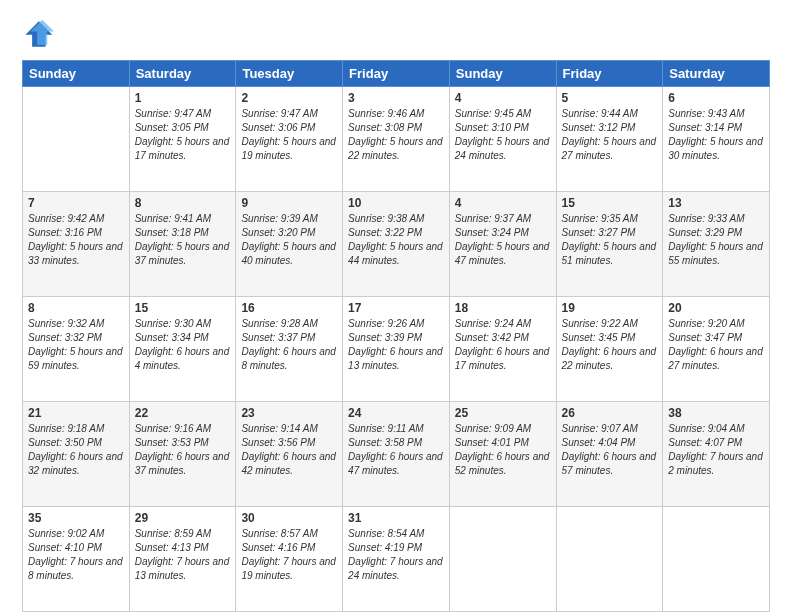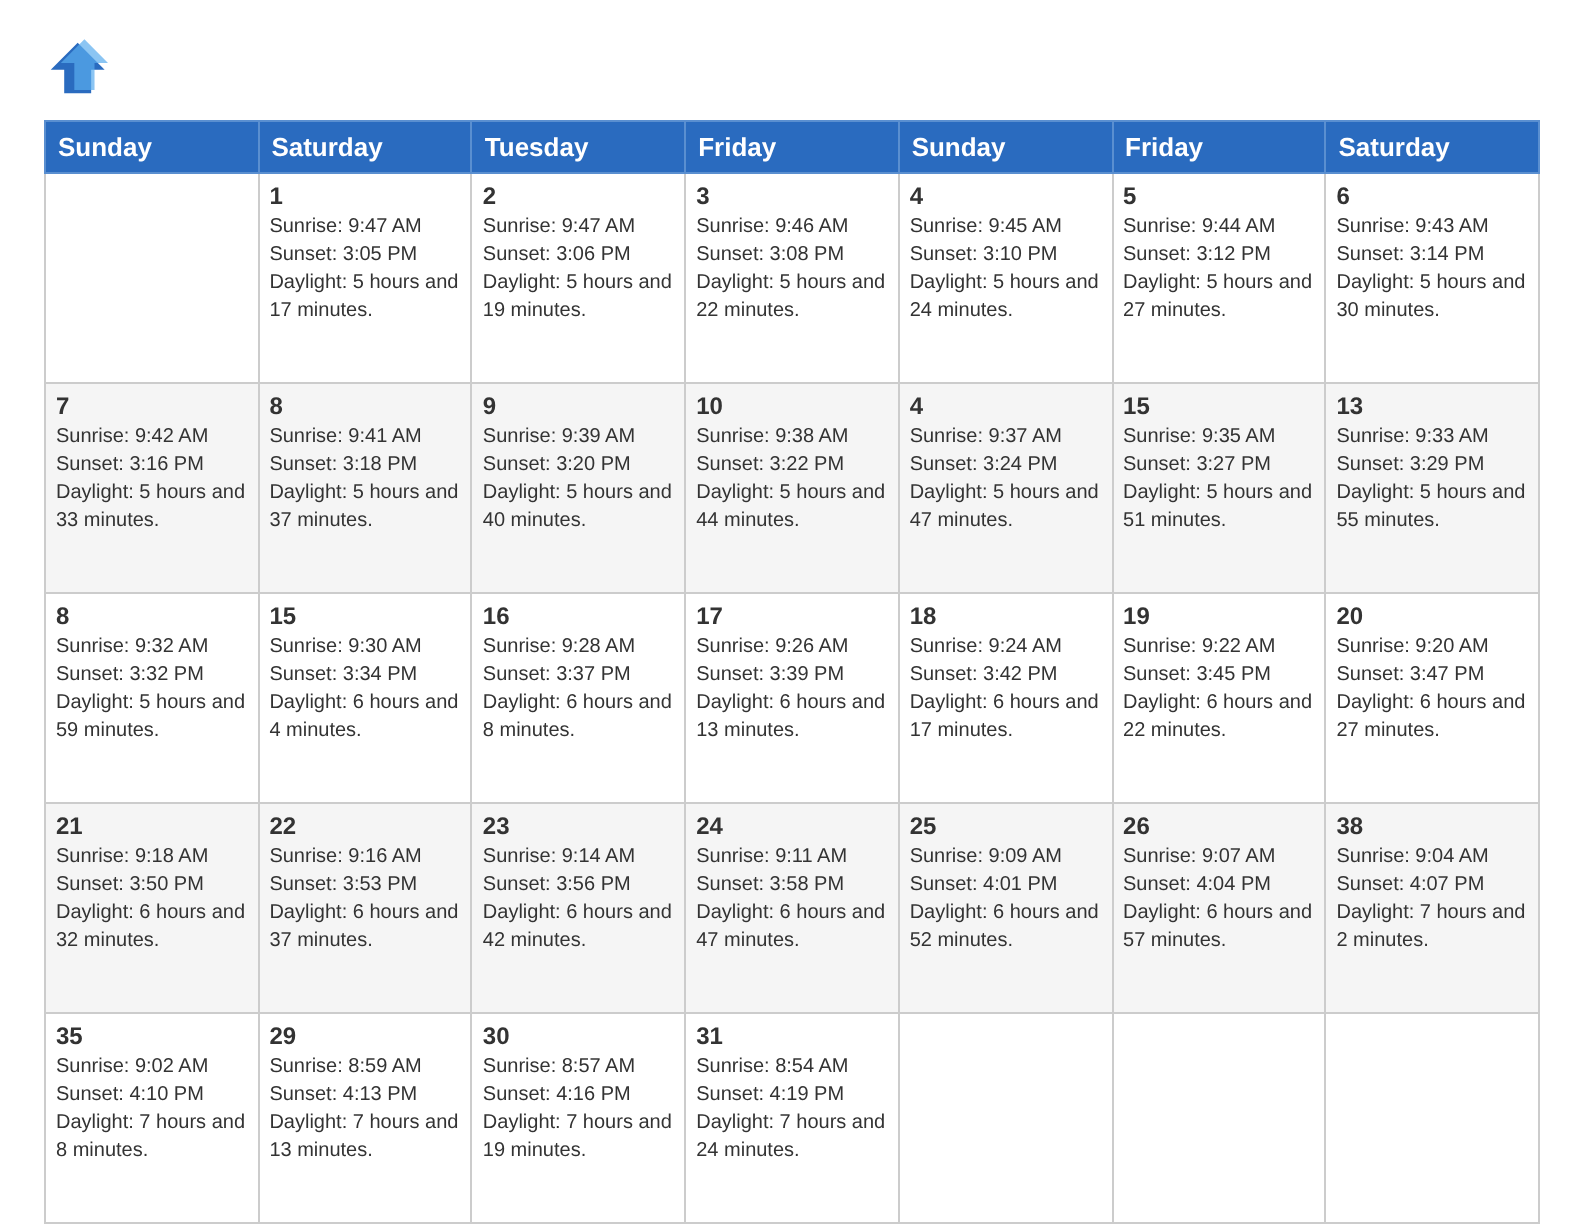--- a/index.html
+++ b/index.html
@@ -84,20 +84,21 @@
     .day-number {
       font-weight: bold;
       font-size: 12px;
       margin-bottom: 2px;
       display: block;
     }
     .day-info {
       font-size: 10px;
       line-height: 1.4;
       color: #333;
+      font-style: italic;
     }
     .empty-cell {
       background: #fff;
     }
   </style>
 </head>
 <body>
 
 <div class="page">
   <div class="header">

